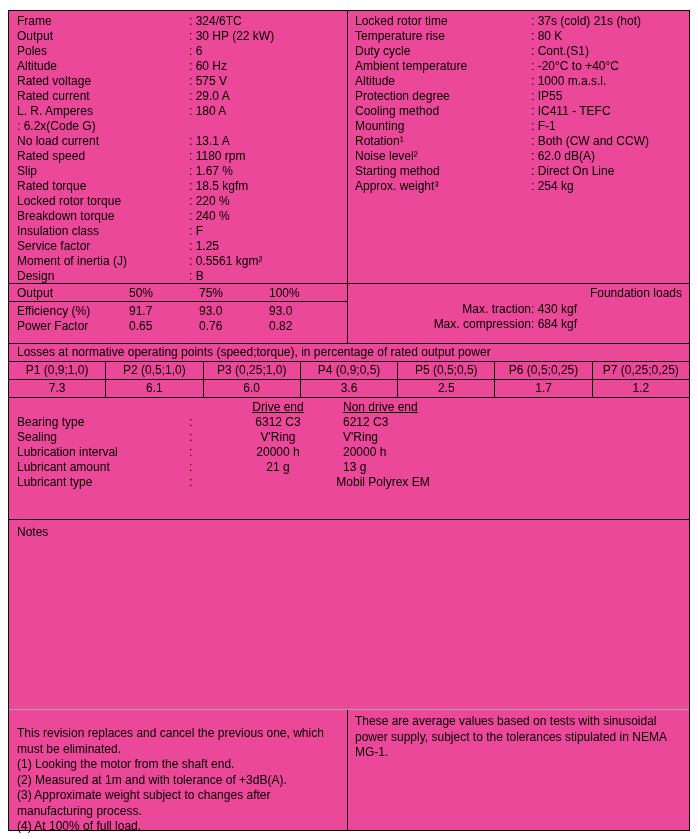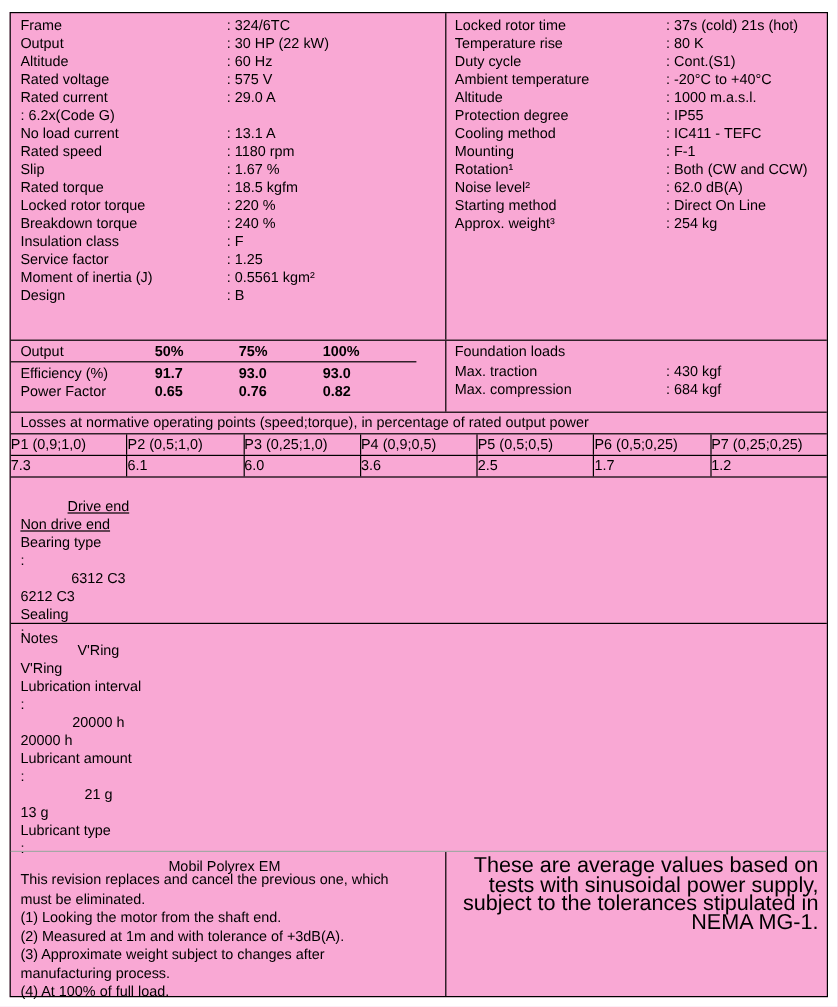--- a/index.html
+++ b/index.html
@@ -2,99 +2,107 @@
 <html><head>
 <meta charset="utf-8">
 <style>
   html, body { margin:0; padding:0; }
   body {
     width:698px; height:839px; background:#ffffff; position:relative;
     font-family:"Liberation Sans", sans-serif; color:#000;
   }
   .sheet {
     position:absolute; left:8px; top:10px; width:680px; height:819px;
-    border:1px solid #000; display:flex; flex-direction:column; background:#f9a8d4;
+    border:1px solid #000; display:flex; flex-direction:column; background:#ec4899;
   }
   .half-split { display:flex; }
   .half-l { width:338px; box-sizing:border-box; }
-  .half-r { flex:1; border-left:1px solid #000; box-sizing:border-box;margin-left:24px; }
+  .half-r { flex:1; border-left:1px solid #000; box-sizing:border-box; }
 
   
   .top { height:272px; }
   .top .half-l { padding:3px 8px; }
   .top .half-r { padding:3px 7px; }
   .row { display:flex; font-size:12px; line-height:15px; white-space:nowrap; }
   .lab { width:172px; overflow:hidden; }
   .half-r .lab { width:176px; }
   .val::before { content:": "; white-space:pre; }
 
   
   .perf { height:59px; border-top:1px solid #000; }
   .perf .half-l { display:flex; flex-direction:column; }
   .perf-head { display:flex; font-size:12px; line-height:16px; border-bottom:1px solid #000; padding:1px 8px 0; }
   .perf-body { padding:2px 8px; }
-  .c0 { width:112px; } .c { width:70px;font-weight:bold; }
+  .c0 { width:112px; } .c { width:70px; }
   .perf-row { display:flex; font-size:12px; line-height:15px; }
-  .perf .half-r { padding:1px 7px; font-size:12px; }
+  .perf .half-r { padding:1px 7px; font-size:12px;text-align:right; }
   .found-title { line-height:17px; font-size:12px; }
 
   
   .losses { border-top:1px solid #000; }
   .losses-title { font-size:12px; line-height:17px; padding:0 8px; border-bottom:1px solid #000; white-space:nowrap; }
   .losses-grid { display:flex; }
   .losses-grid.hdr { border-bottom:1px solid #000; }
-  .losses-grid .cell { flex:1; text-align:left; font-size:12px; line-height:17px; border-left:1px solid #000; }
+  .losses-grid .cell { flex:1; text-align:center; font-size:12px; line-height:17px; border-left:1px solid #000; }
   .losses-grid .cell:first-child { border-left:none; }
 
   
   .bearing { border-top:1px solid #000; height:91px; box-sizing:border-box; padding:2px 8px 0; }
-  .b-row { display:flex; font-size:12px; line-height:15px; white-space:nowrap;flex-direction:column; }
+  .b-row { display:flex; font-size:12px; line-height:15px; white-space:nowrap; }
   .b-label { width:172px; }
   .b-colon { width:24px; }
   .b-colon::before { content:":"; }
   .b-drive { width:130px; text-align:center; }
   .b-nondrive { width:210px; text-align:left; }
   .b-span { width:340px; text-align:center; }
   .b-underline { text-decoration:underline; }
 
   
   .notes { border-top:1px solid #000; flex:1; padding:5px 8px; font-size:12px; line-height:15px;margin-top:31px; }
 
   
   .footer { border-top:1px solid #a6a6a6; height:121px; box-sizing:border-box; }
   .footer .half-l { padding:4px 8px 0; font-size:12px; line-height:15.5px;margin-top:12px; }
-  .footer .half-r { padding:4px 7px 0; font-size:18px; line-height:15.5px;text-align:right; }
+  .footer .half-r { padding:4px 7px 0; font-size:12px; line-height:15.5px; }
   .footer p { margin:0; }
 </style>
 </head>
 <body>
 
 <div class="sheet">
 
   <div class="top half-split">
     <div class="half-l">
       <div class="row">
           <span class="lab">Frame</span>
           <span class="val">324/6TC</span>
         </div>
       <div class="row">
           <span class="lab">Output</span>
           <span class="val">30 HP (22 kW)</span>
         </div>
       <div class="row">
+          <span class="lab">Poles</span>
+          <span class="val">6</span>
+        </div>
+      <div class="row">
           <span class="lab">Altitude</span>
           <span class="val">60 Hz</span>
         </div>
       <div class="row">
           <span class="lab">Rated voltage</span>
           <span class="val">575 V</span>
         </div>
       <div class="row">
           <span class="lab">Rated current</span>
           <span class="val">29.0 A</span>
+        </div>
+      <div class="row">
+          <span class="lab">L. R. Amperes</span>
+          <span class="val">180 A</span>
         </div>
       <div class="row">
           <span class="val">6.2x(Code G)</span>
         </div>
       <div class="row">
           <span class="lab">No load current</span>
           <span class="val">13.1 A</span>
         </div>
       <div class="row">
           <span class="lab">Rated speed</span>

